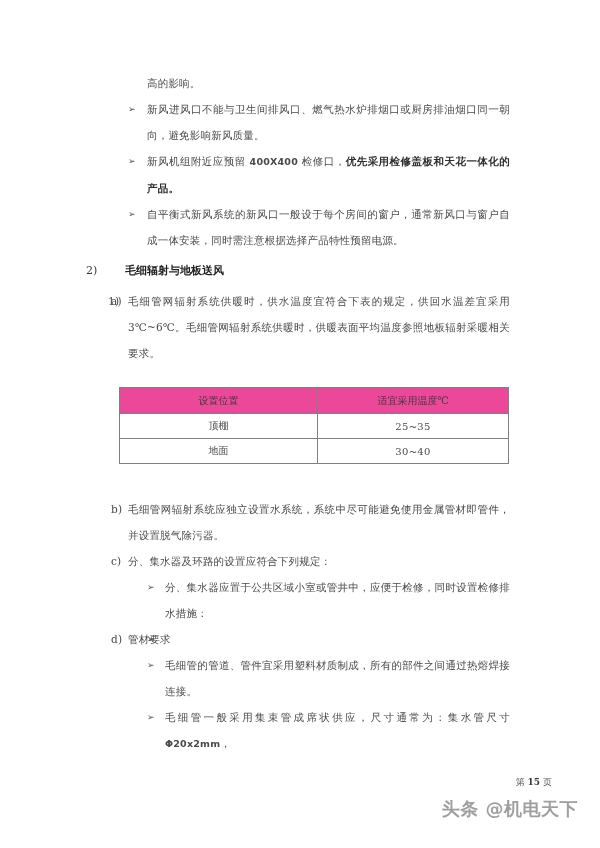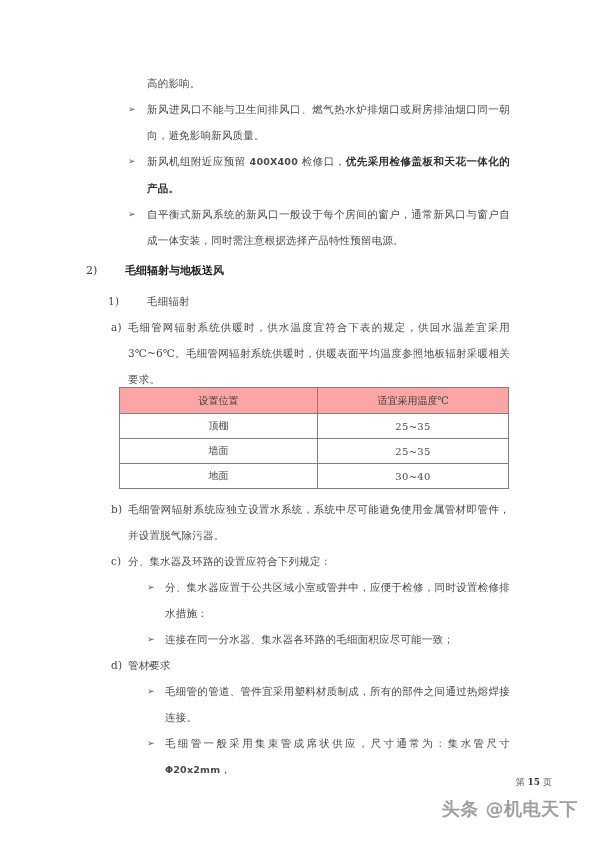--- a/index.html
+++ b/index.html
@@ -113,21 +113,21 @@
     height: 24px;
     text-align: center;
     vertical-align: middle;
     font-size: 10px;
     color: #4a4a4a;
     font-family: "DejaVu Serif", "Liberation Serif", serif;
     font-weight: normal;
     padding: 0;
   }
   table.temp-table thead th {
-    background: #fca5a5;
+    background: #ec4899;
     color: #3c3c3c;
     height: 25px;
   }
   table.temp-table col.c1 { width: 198px; }
   table.temp-table col.c2 { width: 191px; }
   .val-cell {
     font-family: "DejaVu Sans", "Liberation Sans", sans-serif;
     font-size: 9.5px;
     font-weight: bold;
     color: #3f3f3f;
@@ -197,21 +197,20 @@
   </div>
 
   <div class="content" style="top:258px;">
     <div class="section-heading">
       <span class="sec-num">2)</span>
       <span class="sec-title">毛细辐射与地板送风</span>
     </div>
 
     <div class="row" style="margin-top:4px;">
       <span class="marker m-num1">1)</span>
-      <span class="body-text lvl-num2">毛细辐射</span>
     </div>
 
     <div class="row">
       <span class="marker m-alpha">a)</span>
       <span class="body-text lvl-alpha">毛细管网辐射系统供暖时，供水温度宜符合下表的规定，供回水温差宜采用 3℃~6℃。毛细管网辐射系统供暖时，供暖表面平均温度参照地板辐射采暖相关要求。</span>
     </div>
   </div>
 
   <div class="table-wrap">
     <table class="temp-table">
@@ -224,24 +223,20 @@
           <th>设置位置</th>
           <th>适宜采用温度℃</th>
         </tr>
       </thead>
       <tbody>
         <tr>
           <td>顶棚</td>
           <td class="val-cell">25~35</td>
         </tr>
         <tr>
-          <td>墙面</td>
-          <td class="val-cell">25~35</td>
-        </tr>
-        <tr>
           <td>地面</td>
           <td class="val-cell">30~40</td>
         </tr>
       </tbody>
     </table>
   </div>
 
   <div class="content" style="top:496px;">
 
     <div class="row">
@@ -254,21 +249,20 @@
       <span class="body-text lvl-alpha">分、集水器及环路的设置应符合下列规定：</span>
     </div>
 
     <div class="row">
       <span class="marker m-arrow2 arrow">➢</span>
       <span class="body-text lvl-arrow2">分、集水器应置于公共区域小室或管井中，应便于检修，同时设置检修排水措施：</span>
     </div>
 
     <div class="row">
       <span class="marker m-arrow2 arrow">➢</span>
-      <span class="body-text lvl-arrow2">连接在同一分水器、集水器各环路的毛细面积应尽可能一致；</span>
     </div>
 
     <div class="row">
       <span class="marker m-arrow2 arrow">➢</span>
     </div>
 
     <div class="row">
       <span class="marker m-alpha">d)</span>
       <span class="body-text lvl-alpha">管材要求</span>
     </div>

